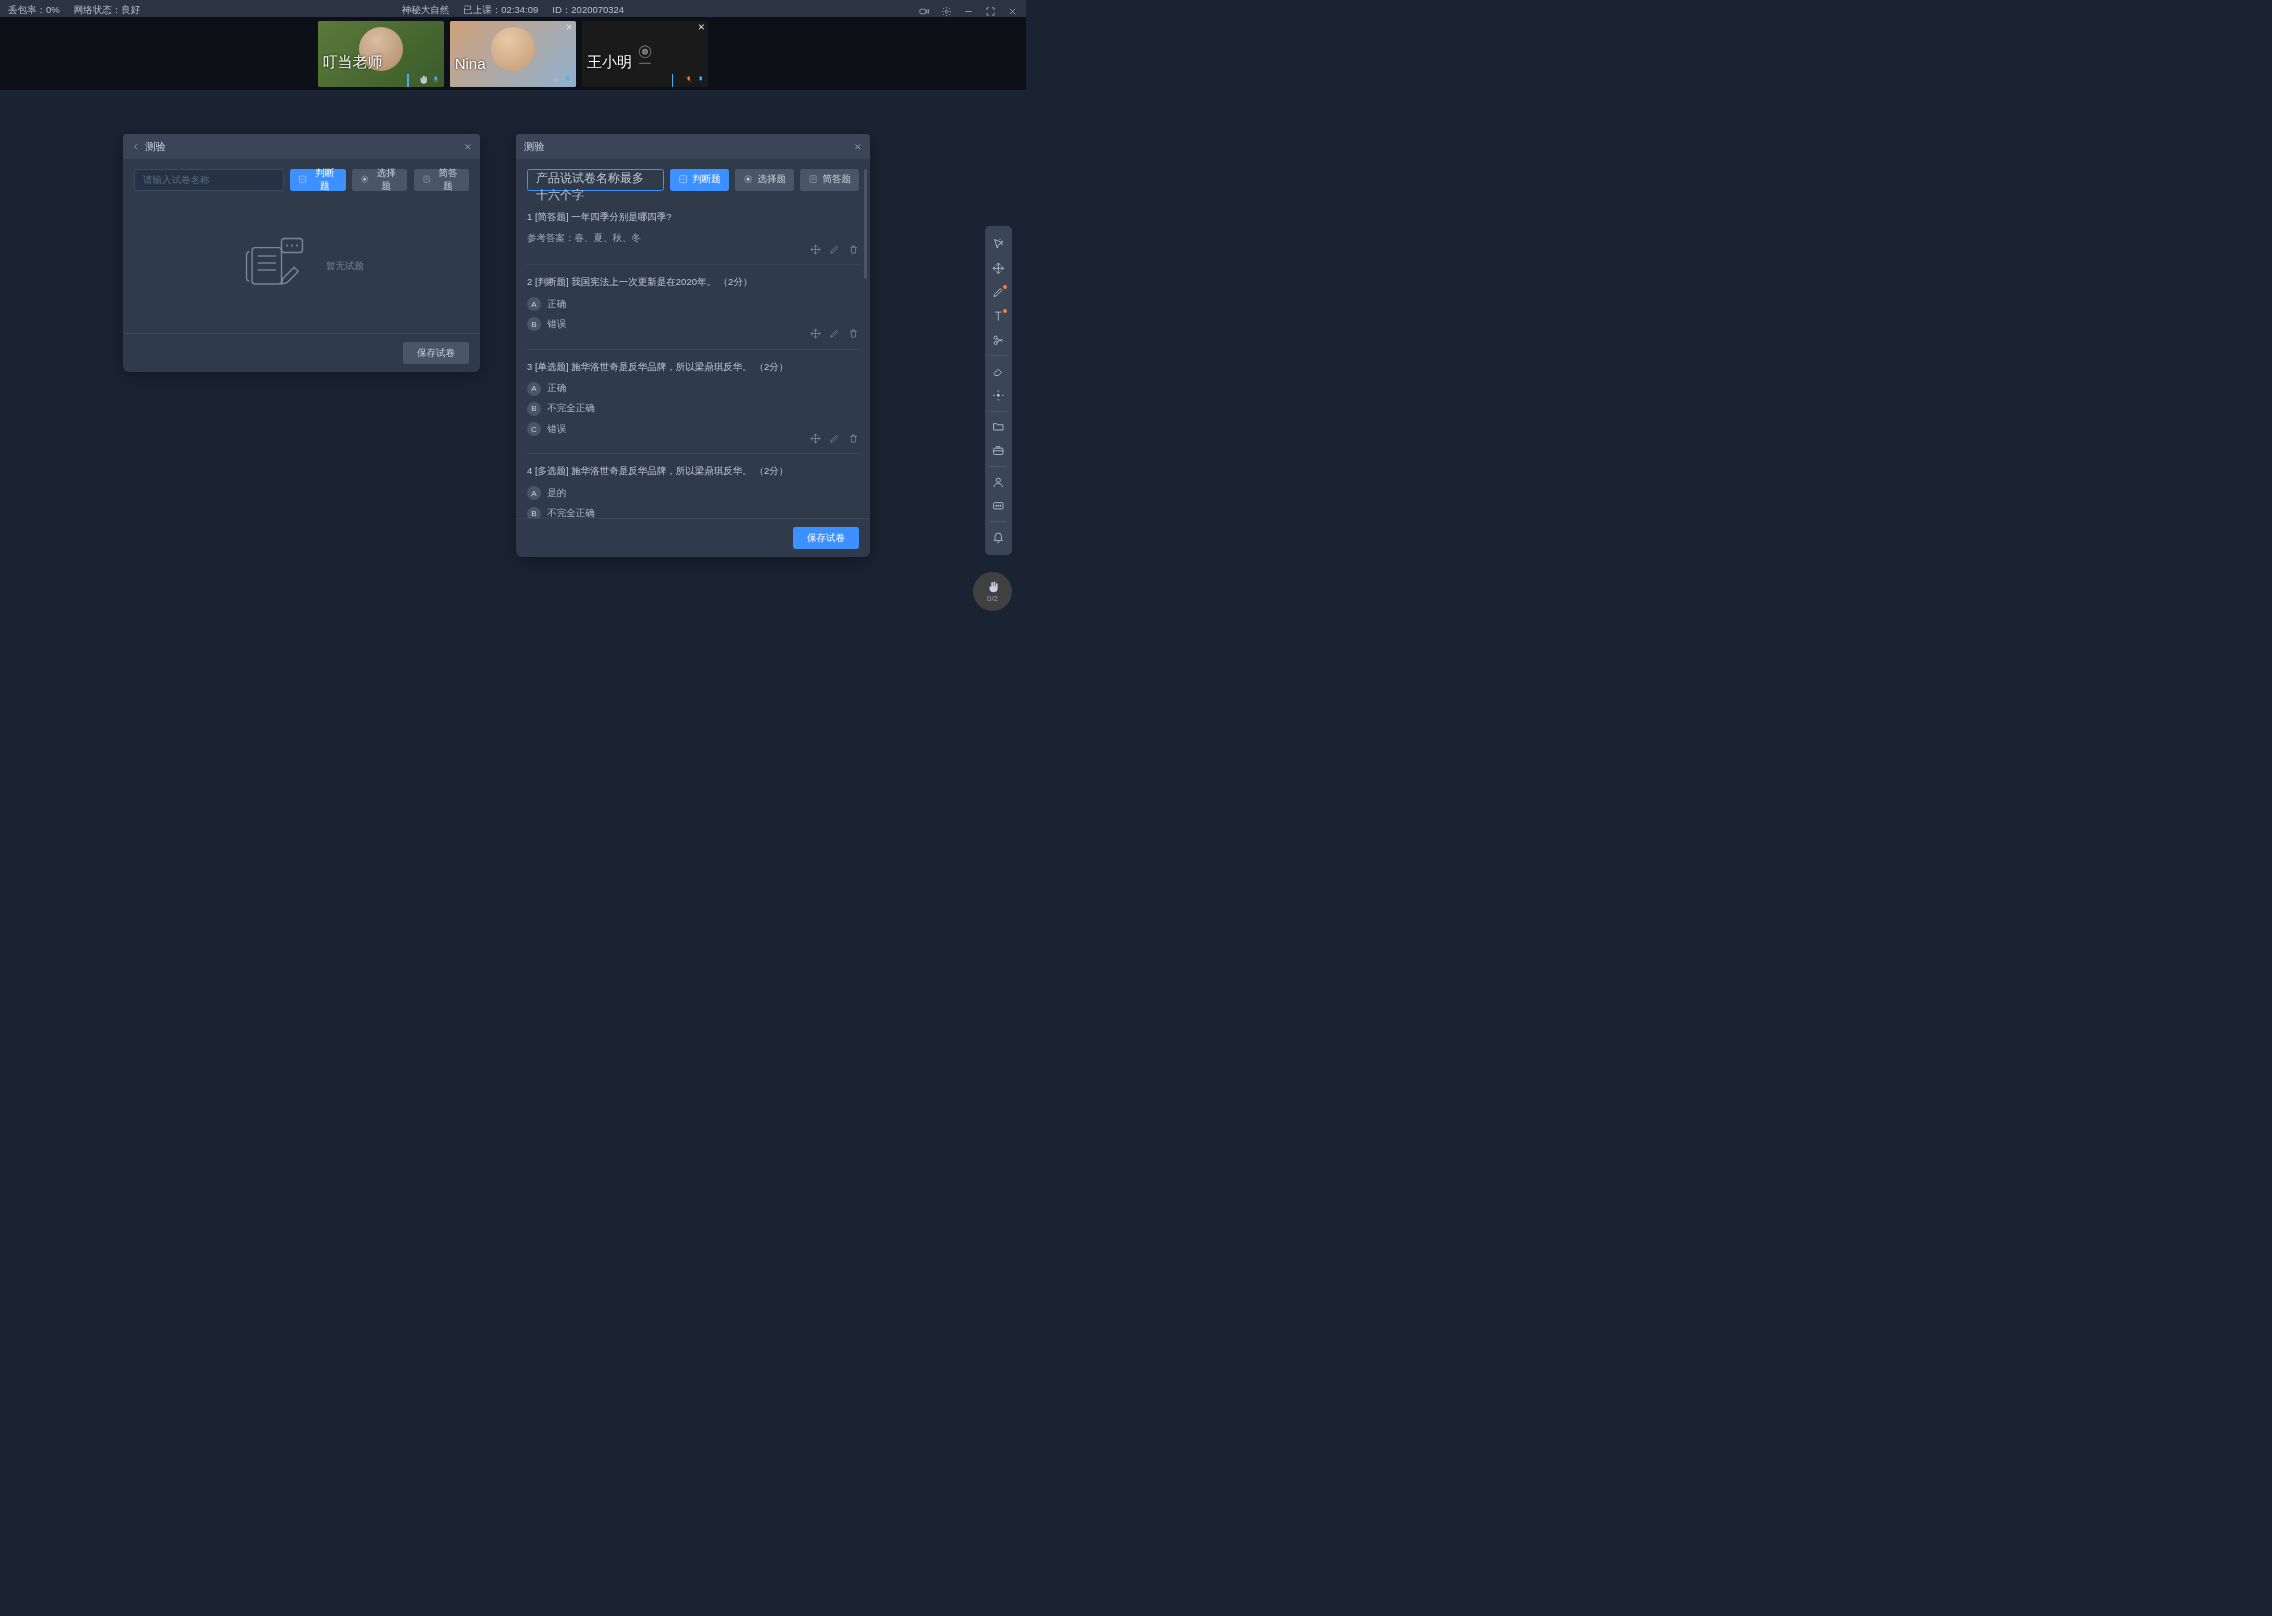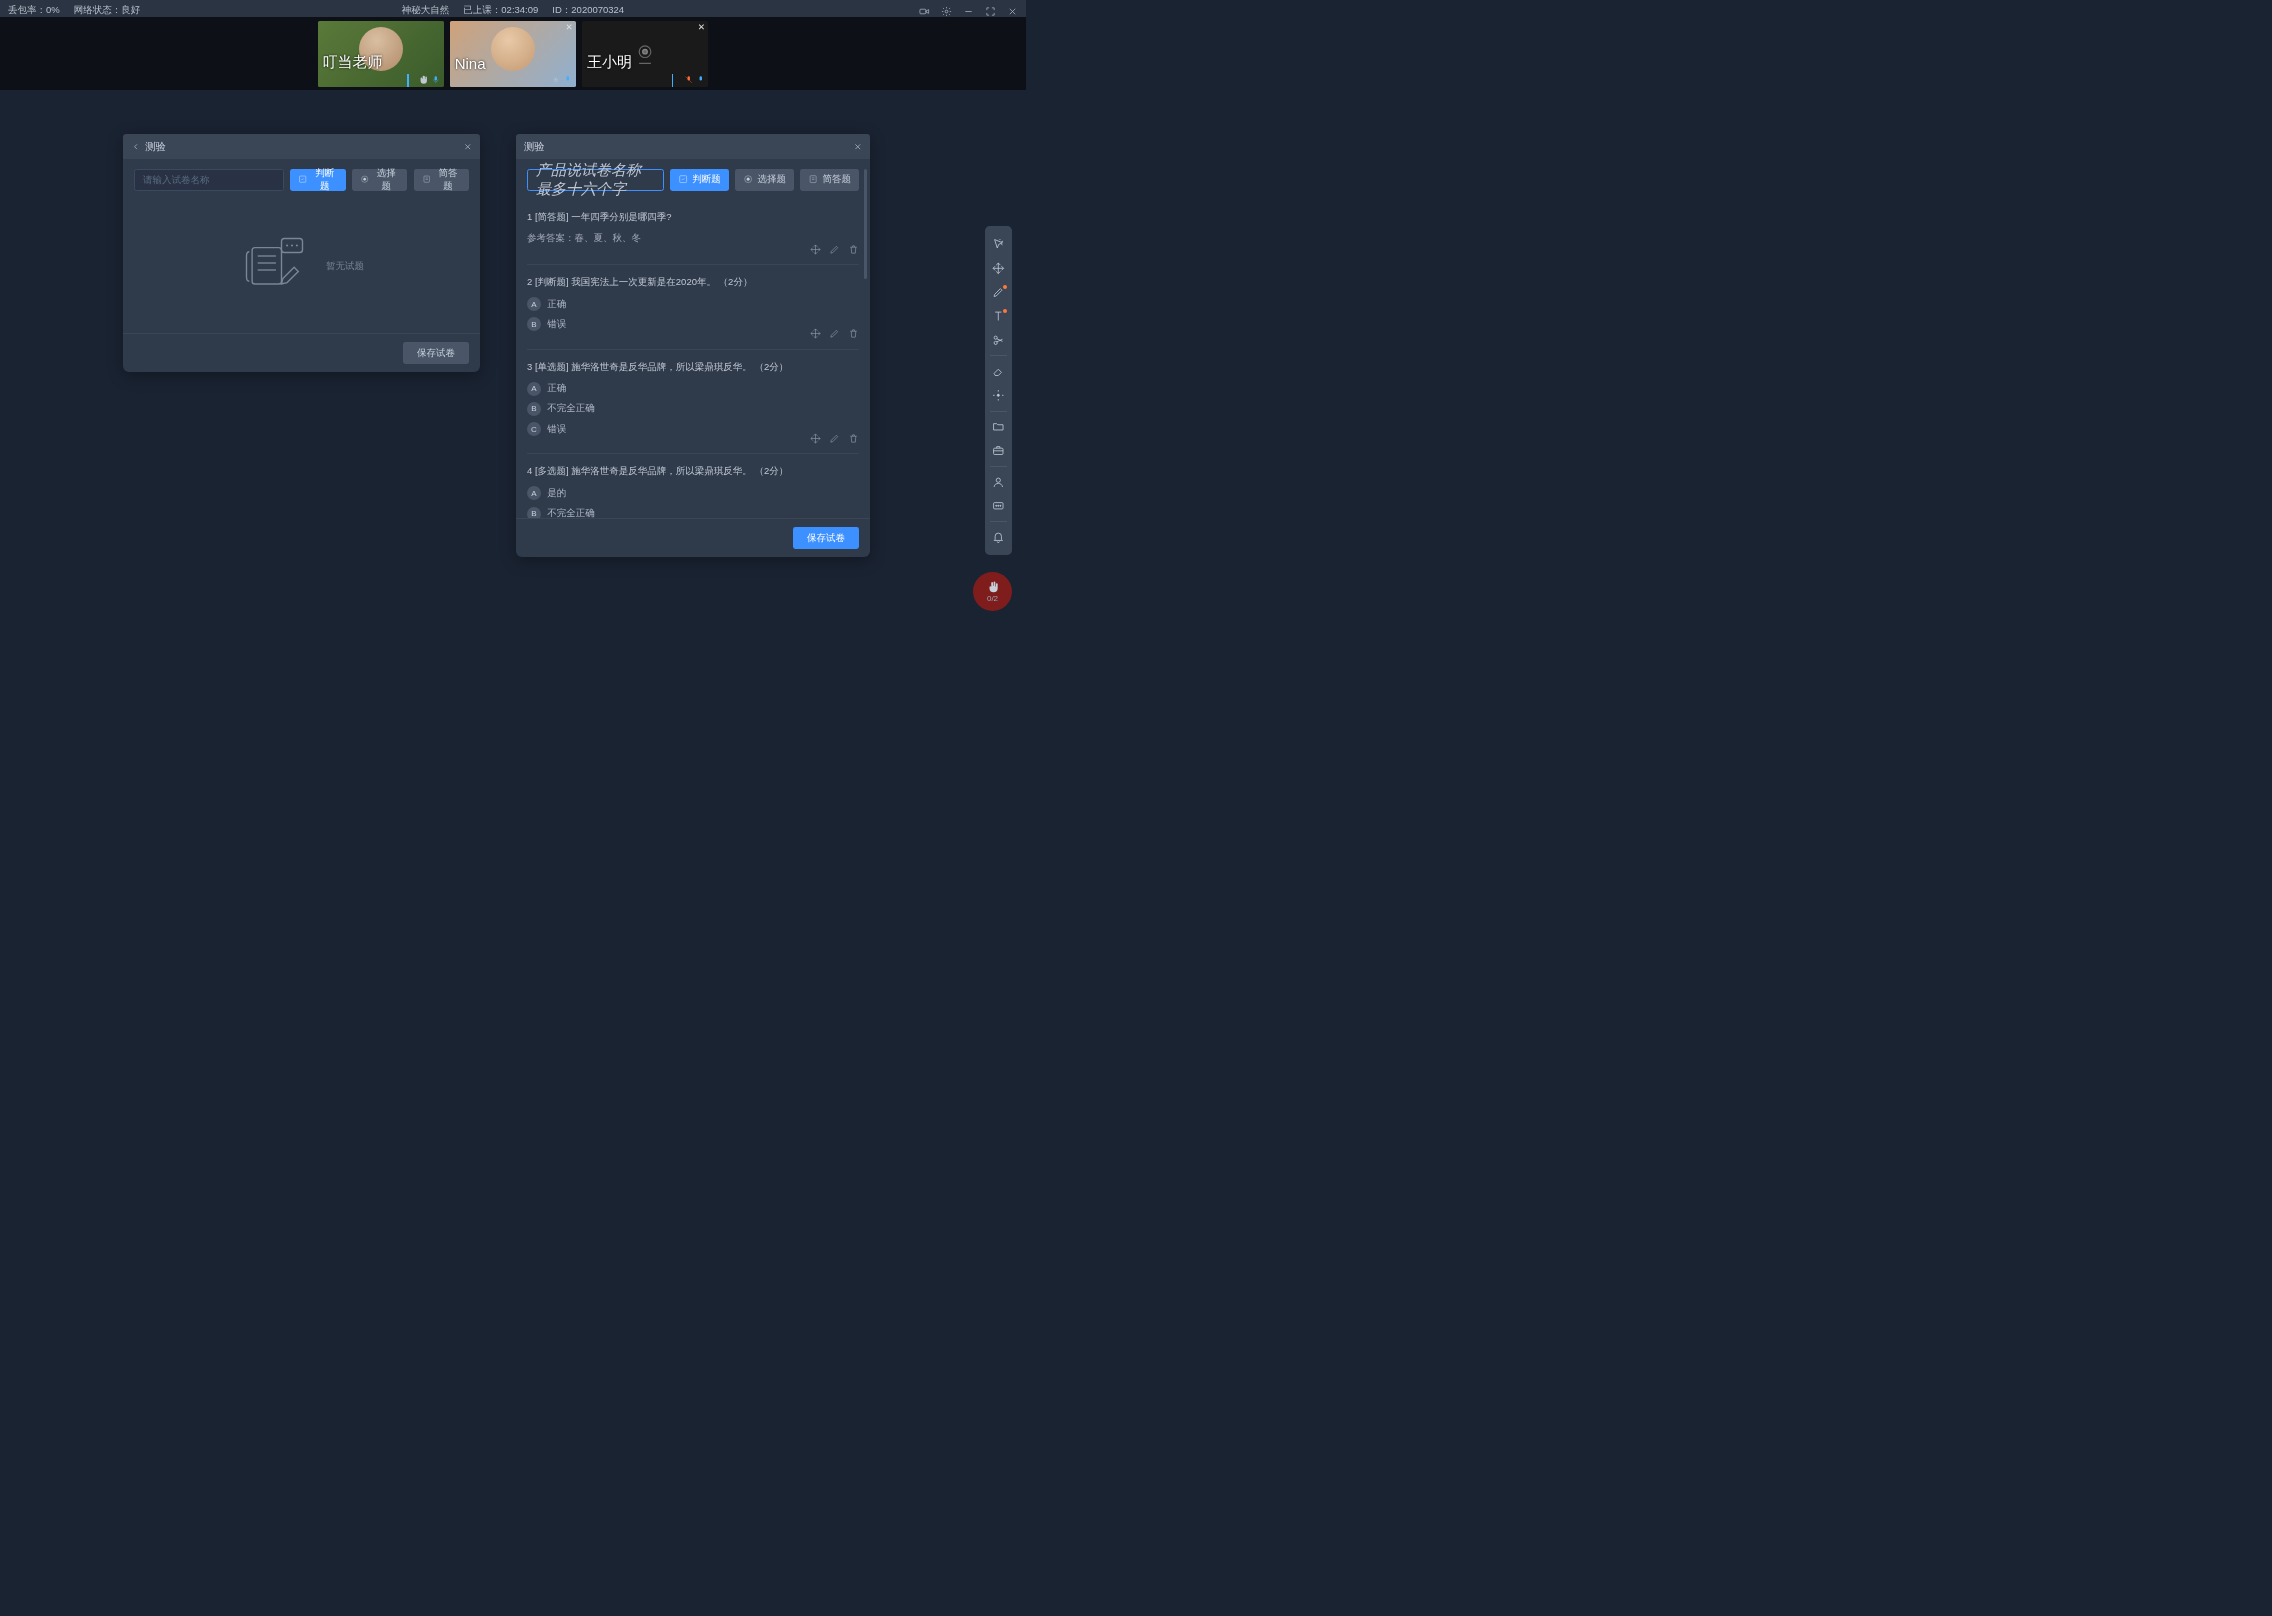--- a/index.html
+++ b/index.html
@@ -99,24 +99,23 @@
   font-size: 9.5px;
 }
 .name-input::placeholder { color: #5a6a80; }
 .name-display {
   flex: 1;
   height: 22px;
   border: 0.8px solid #3d90ff;
   border-radius: 2.4px;
   padding: 0 8px;
   color: #c0c8d4;
-  font-size: 15px;
-  display: flex;
-  align-items: center;
-  font-style: italic;
+  font-size: 12px;
+  display: flex;
+  align-items: flex-start;
 }
 .btn {
   height: 22px;
   padding: 0 8px;
   border-radius: 2.4px;
   font-size: 9.5px;
   display: flex;
   align-items: center;
   gap: 4px;
   cursor: pointer;
@@ -200,21 +199,21 @@
 .tool-item svg { width: 12.6px; height: 12.6px; stroke: #c8d0dc; fill: none; stroke-width: 1.5; }
 .tool-item.has-dot::after { content:''; position:absolute; top:4.7px; right:4.7px; width:4px; height:4px; background:#ff7a3a; border-radius:50%; }
 .tool-divider { height: 0.8px; background: #4a5668; margin: 3.2px 4.7px; }
 
 .hand-button {
   position: absolute;
   right: 14px;
   bottom: 118px;
   width: 39px;
   height: 39px;
-  background: #7f1d1d;
+  background: #404040;
   border-radius: 50%;
   display: flex;
   flex-direction: column;
   align-items: center;
   justify-content: center;
   cursor: pointer;
 }
 .hand-button svg { width: 14px; height: 14px; fill: #c8d0dc; }
 .hand-count { font-size: 8px; color: #9aa4b4; margin-top: 0.8px; }
 

